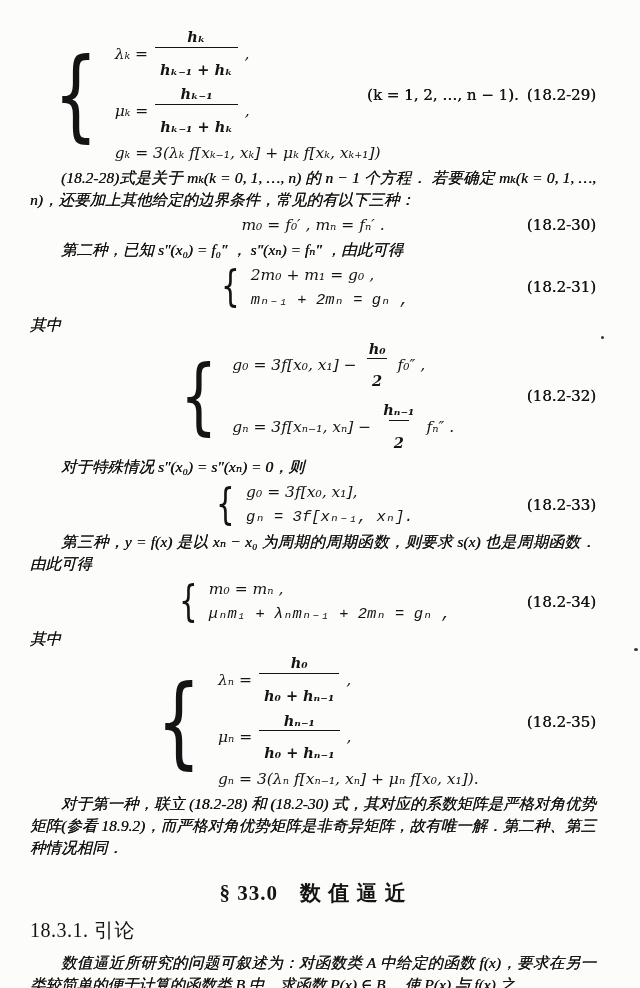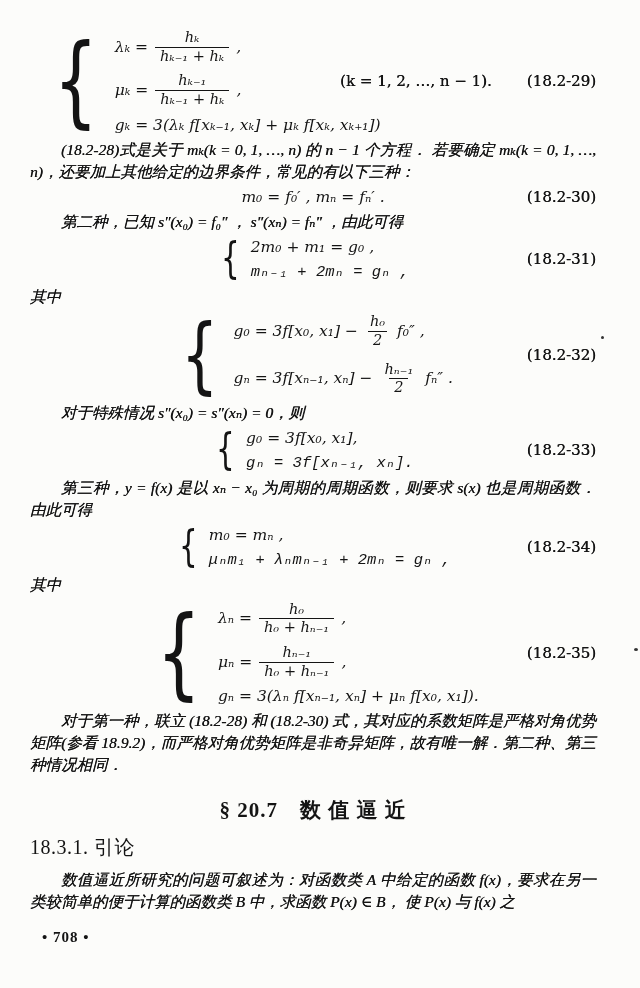--- a/index.html
+++ b/index.html
@@ -38,21 +38,21 @@
     font-size:15.5px;
   }
   .eq-row.left { justify-content:flex-start; padding-left:14px; }
   .eq-right {
     position:absolute;
     right:0; top:50%;
     transform:translateY(-50%);
     font-style:normal;
     font-size:15px;
     display:flex;
-    gap:35px;
+    gap:8px;
     white-space:nowrap;
     text-shadow:0.3px 0 0 currentColor;
   }
   .sys { display:flex; align-items:center; }
   .brace {
     font-style:normal;
     font-family:"DejaVu Sans",sans-serif;
     line-height:1;
     margin-right:7px;
     transform:scaleX(0.7);
@@ -68,23 +68,24 @@
 
   .frac {
     display:inline-flex;
     flex-direction:column;
     align-items:center;
     text-align:left;
     line-height:1.15;
     font-size:14.5px;
     margin:0 2px;
     vertical-align:middle;
+    font-weight:bold;
   }
   .frac .num { display:block; padding:0 5px 1px; }
-  .frac .den { display:block; border-top:1.3px solid #141414; padding:0 5px 0; }
+  .frac .den { display:block; border-top:1.3px solid #141414; padding:14px 5px 0; }
 
   
   .section-title {
     text-align:center;
     font-size:21px;
     font-weight:bold;
     letter-spacing:1px;
     margin:20px 0 10px;
   }
   .subsection-title {
@@ -245,21 +246,21 @@
         <div class="eq-line">gₙ = 3(λₙ f[xₙ₋₁, xₙ] + μₙ f[x₀, x₁]).</div>
       </div>
     </div>
     <div class="eq-right">
       <span>(18.2-35)</span>
     </div>
   </div>
 
   <p class="para">对于第一种，联立 (18.2-28) 和 (18.2-30) 式，其对应的系数矩阵是严格对角优势矩阵(参看 18.9.2)，而严格对角优势矩阵是非奇异矩阵，故有唯一解．第二种、第三种情况相同．</p>
 
-  <h2 class="section-title">§ 20.7　数 值 逼 近</h2>
+  <h2 class="section-title">§ 33.0　数 值 逼 近</h2>
 
   <h3 class="subsection-title">18.3.1. 引论</h3>
 
   <p class="para">数值逼近所研究的问题可叙述为：对函数类 A 中给定的函数 f(x)，要求在另一类较简单的便于计算的函数类 B 中，求函数 P(x) ∈ B， 使 P(x) 与 f(x) 之</p>
 
   <div class="footer">• 708 •</div>
 
   <span class="speck" style="left:601px; top:336px; width:3px; height:3px;"></span>
   <span class="speck" style="left:634px; top:648px; width:4px; height:3px;"></span>
 </div>

